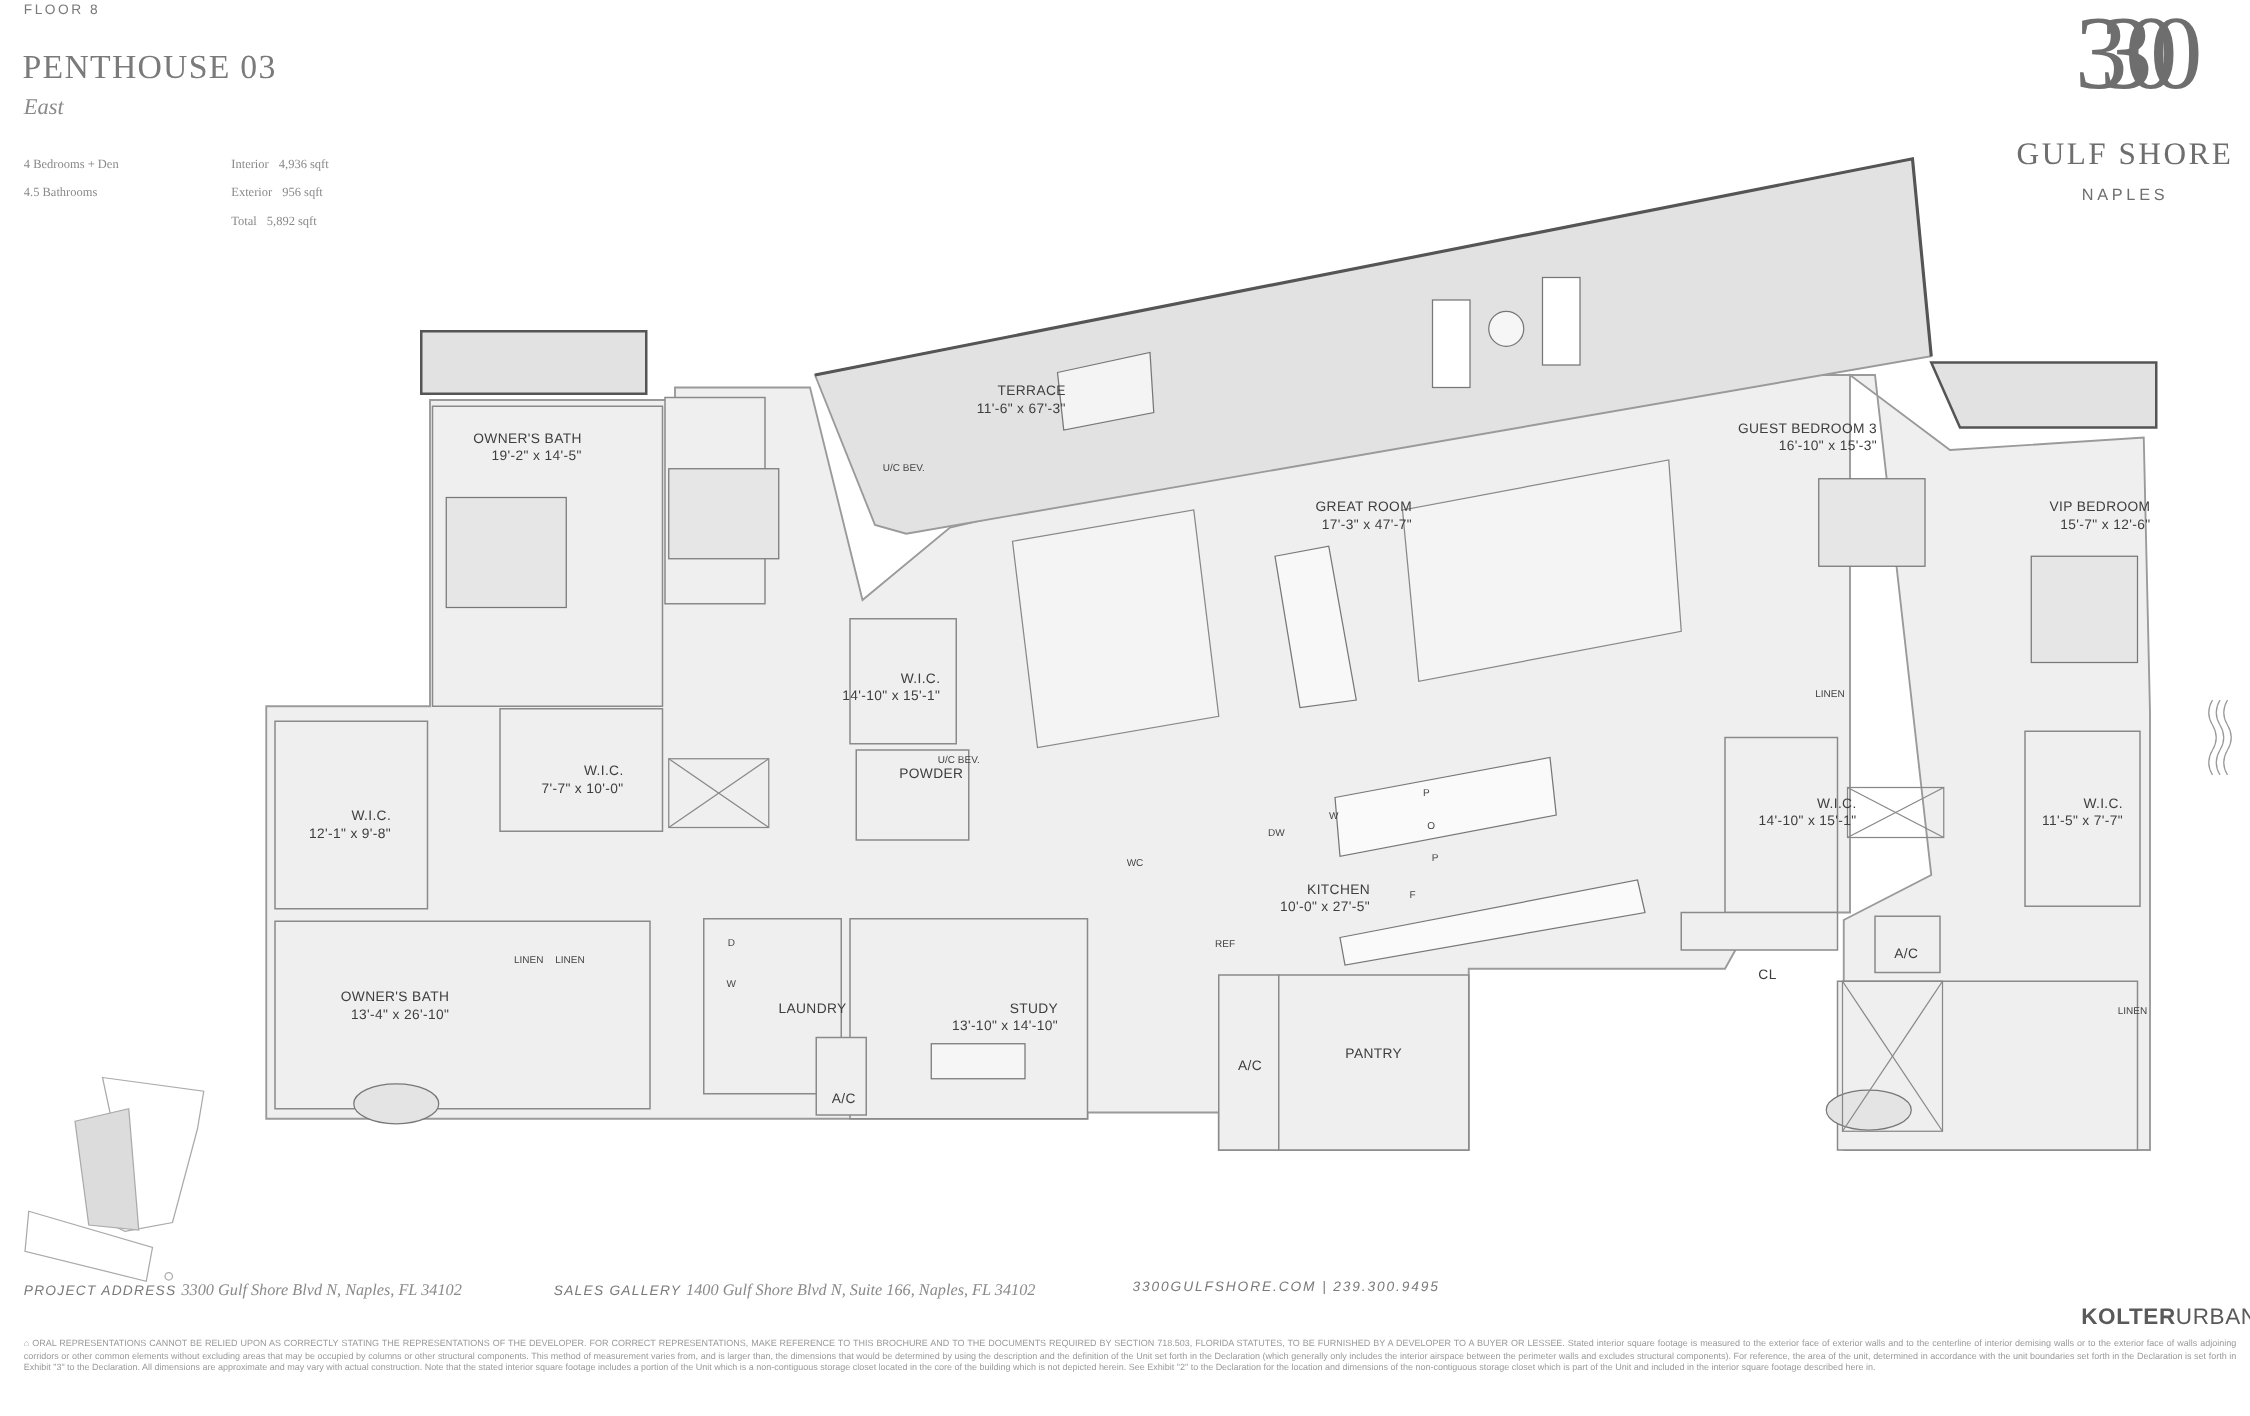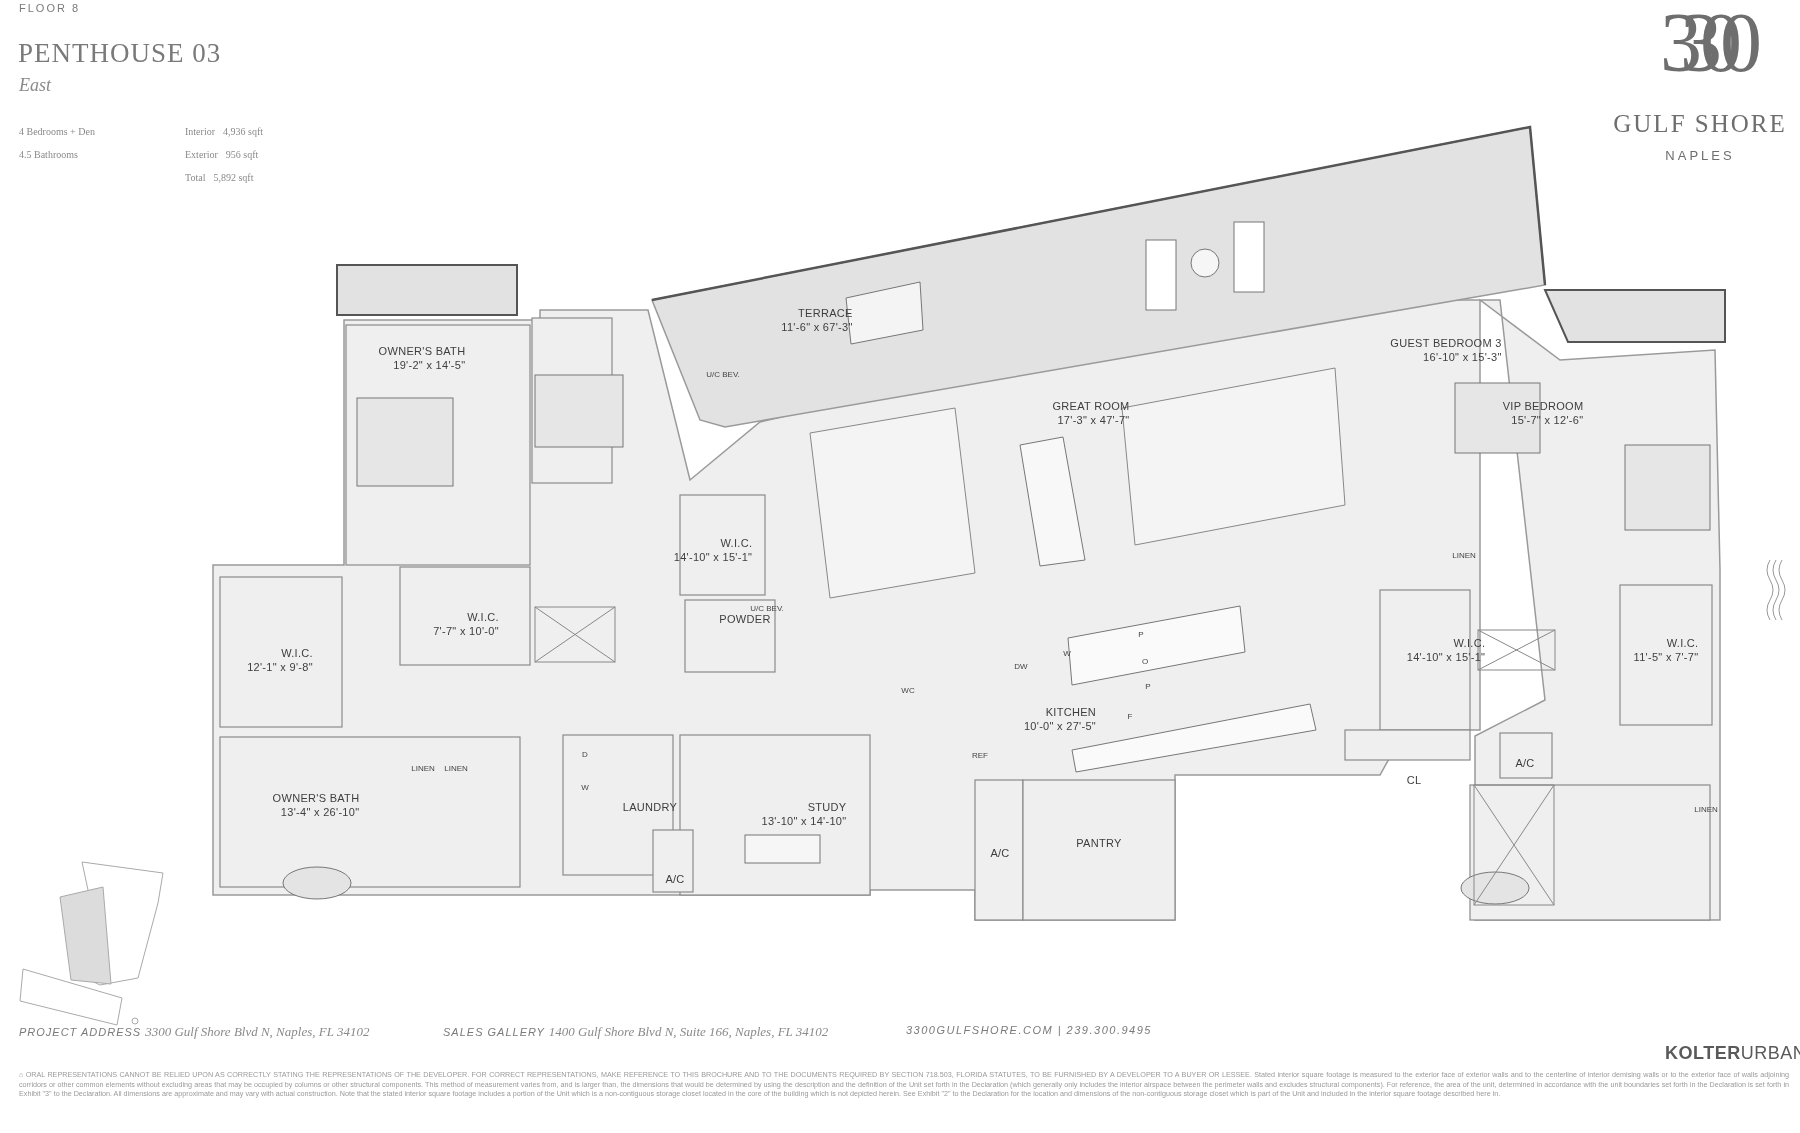--- a/index.html
+++ b/index.html
@@ -132,21 +132,21 @@
     <polygon points="60,897 103,887 111,984 71,980" fill="#dcdcdc"></polygon>
     <polygon points="23,969 122,998 117,1025 20,1001"></polygon>
     <circle cx="135" cy="1021" r="3"></circle>
   </g>
 </svg>
 
 <div class="room-label" style="left:817px;top:306px"><span>TERRACE</span><span class="dim">11'-6" x 67'-3"</span></div>
 <div class="room-label" style="left:422px;top:344px"><span>OWNER'S BATH</span><span class="dim">19'-2" x 14'-5"</span></div>
 <div class="room-label" style="left:1091px;top:399px"><span>GREAT ROOM</span><span class="dim">17'-3" x 47'-7"</span></div>
 <div class="room-label" style="left:1446px;top:336px"><span>GUEST BEDROOM 3</span><span class="dim">16'-10" x 15'-3"</span></div>
-<div class="room-label" style="left:1543px;top:399px"><span>VIP BEDROOM</span><span class="dim">15'-7" x 12'-6"</span></div>
+<div class="room-label" style="left:1680px;top:399px"><span>VIP BEDROOM</span><span class="dim">15'-7" x 12'-6"</span></div>
 <div class="room-label" style="left:713px;top:536px"><span>W.I.C.</span><span class="dim">14'-10" x 15'-1"</span></div>
 <div class="room-label" style="left:466px;top:610px"><span>W.I.C.</span><span class="dim">7'-7" x 10'-0"</span></div>
 <div class="room-label" style="left:280px;top:646px"><span>W.I.C.</span><span class="dim">12'-1" x 9'-8"</span></div>
 <div class="room-label" style="left:1446px;top:636px"><span>W.I.C.</span><span class="dim">14'-10" x 15'-1"</span></div>
 <div class="room-label" style="left:1666px;top:636px"><span>W.I.C.</span><span class="dim">11'-5" x 7'-7"</span></div>
 <div class="room-label" style="left:745px;top:612px"><span>POWDER</span></div>
 <div class="room-label" style="left:1060px;top:705px"><span>KITCHEN</span><span class="dim">10'-0" x 27'-5"</span></div>
 <div class="room-label" style="left:316px;top:791px"><span>OWNER'S BATH</span><span class="dim">13'-4" x 26'-10"</span></div>
 <div class="room-label" style="left:650px;top:800px"><span>LAUNDRY</span></div>
 <div class="room-label" style="left:804px;top:800px"><span>STUDY</span><span class="dim">13'-10" x 14'-10"</span></div>

